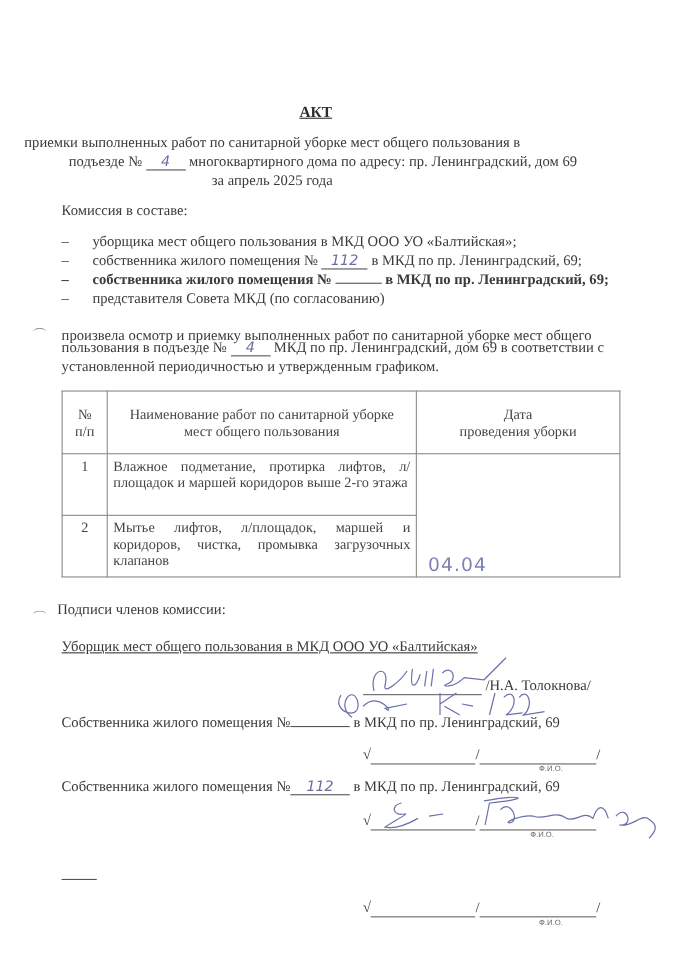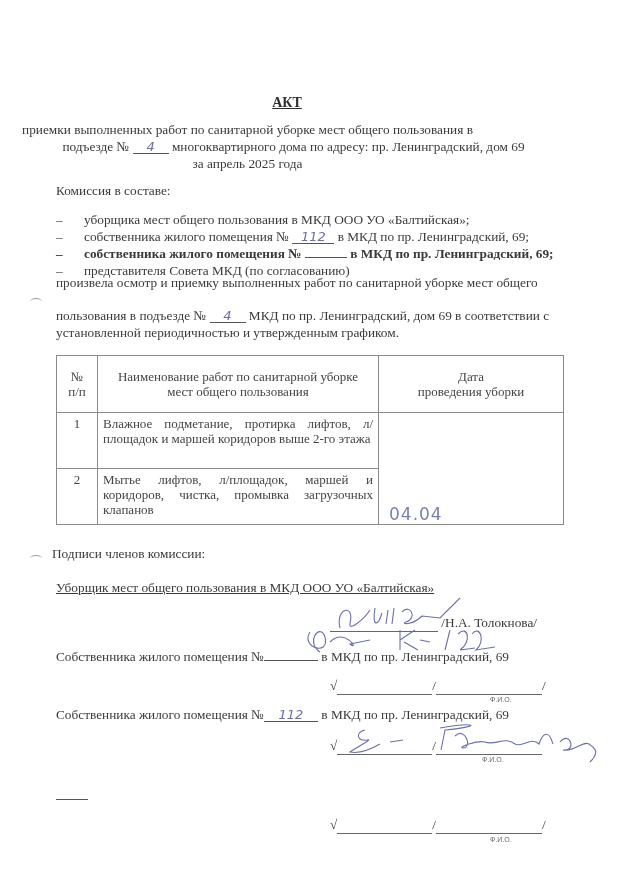--- a/index.html
+++ b/index.html
@@ -75,21 +75,21 @@
 </div>
 <div class="abs" style="left:56px; top:246px;font-weight:bold;">
   <span class="dash">–</span><span>собственника жилого помещения №</span>
   <span class="blank" style="width:42px;"><span class="hand"></span></span>
   <span>в МКД по пр. Ленинградский, 69;</span>
 </div>
 <div class="abs" style="left:56px; top:263px;">
   <span class="dash">–</span><span>представителя Совета МКД (по согласованию)</span>
 </div>
 
-<div class="abs" style="left:56px; top:275px;">произвела осмотр и приемку выполненных работ по санитарной уборке мест общего</div>
+<div class="abs" style="left:56px; top:297px;">произвела осмотр и приемку выполненных работ по санитарной уборке мест общего</div>
 <div class="abs" style="left:56px; top:308px;">
   <span>пользования в подъезде №</span>
   <span class="blank" style="width:36px;"><span class="hand">4</span></span>
   <span>МКД по пр. Ленинградский, дом 69 в соответствии с</span>
 </div>
 <div class="abs" style="left:56px; top:325px;">установленной периодичностью и утвержденным графиком.</div>
 
 <table class="works">
   <tbody>
       <tr>

